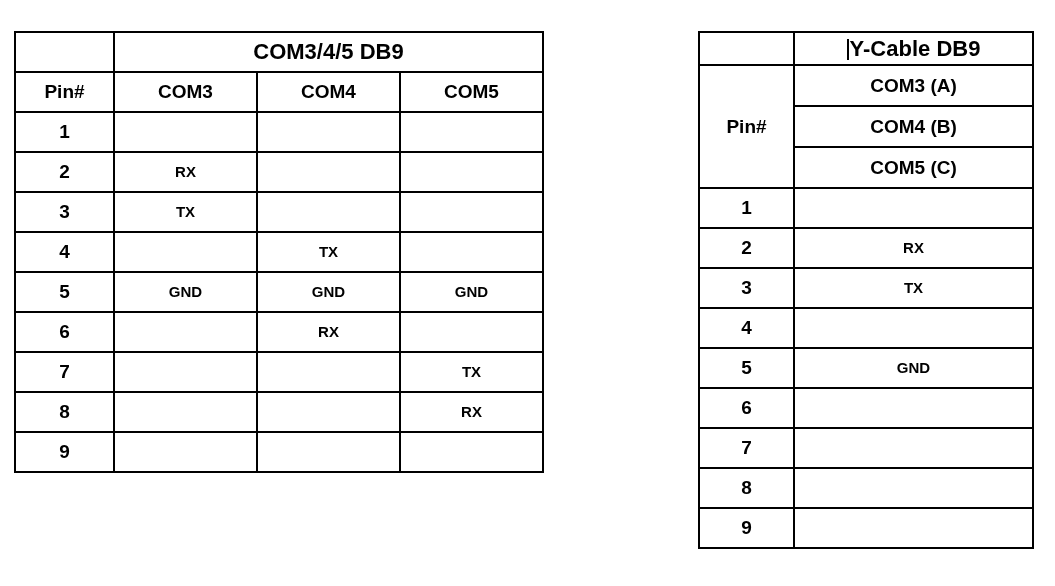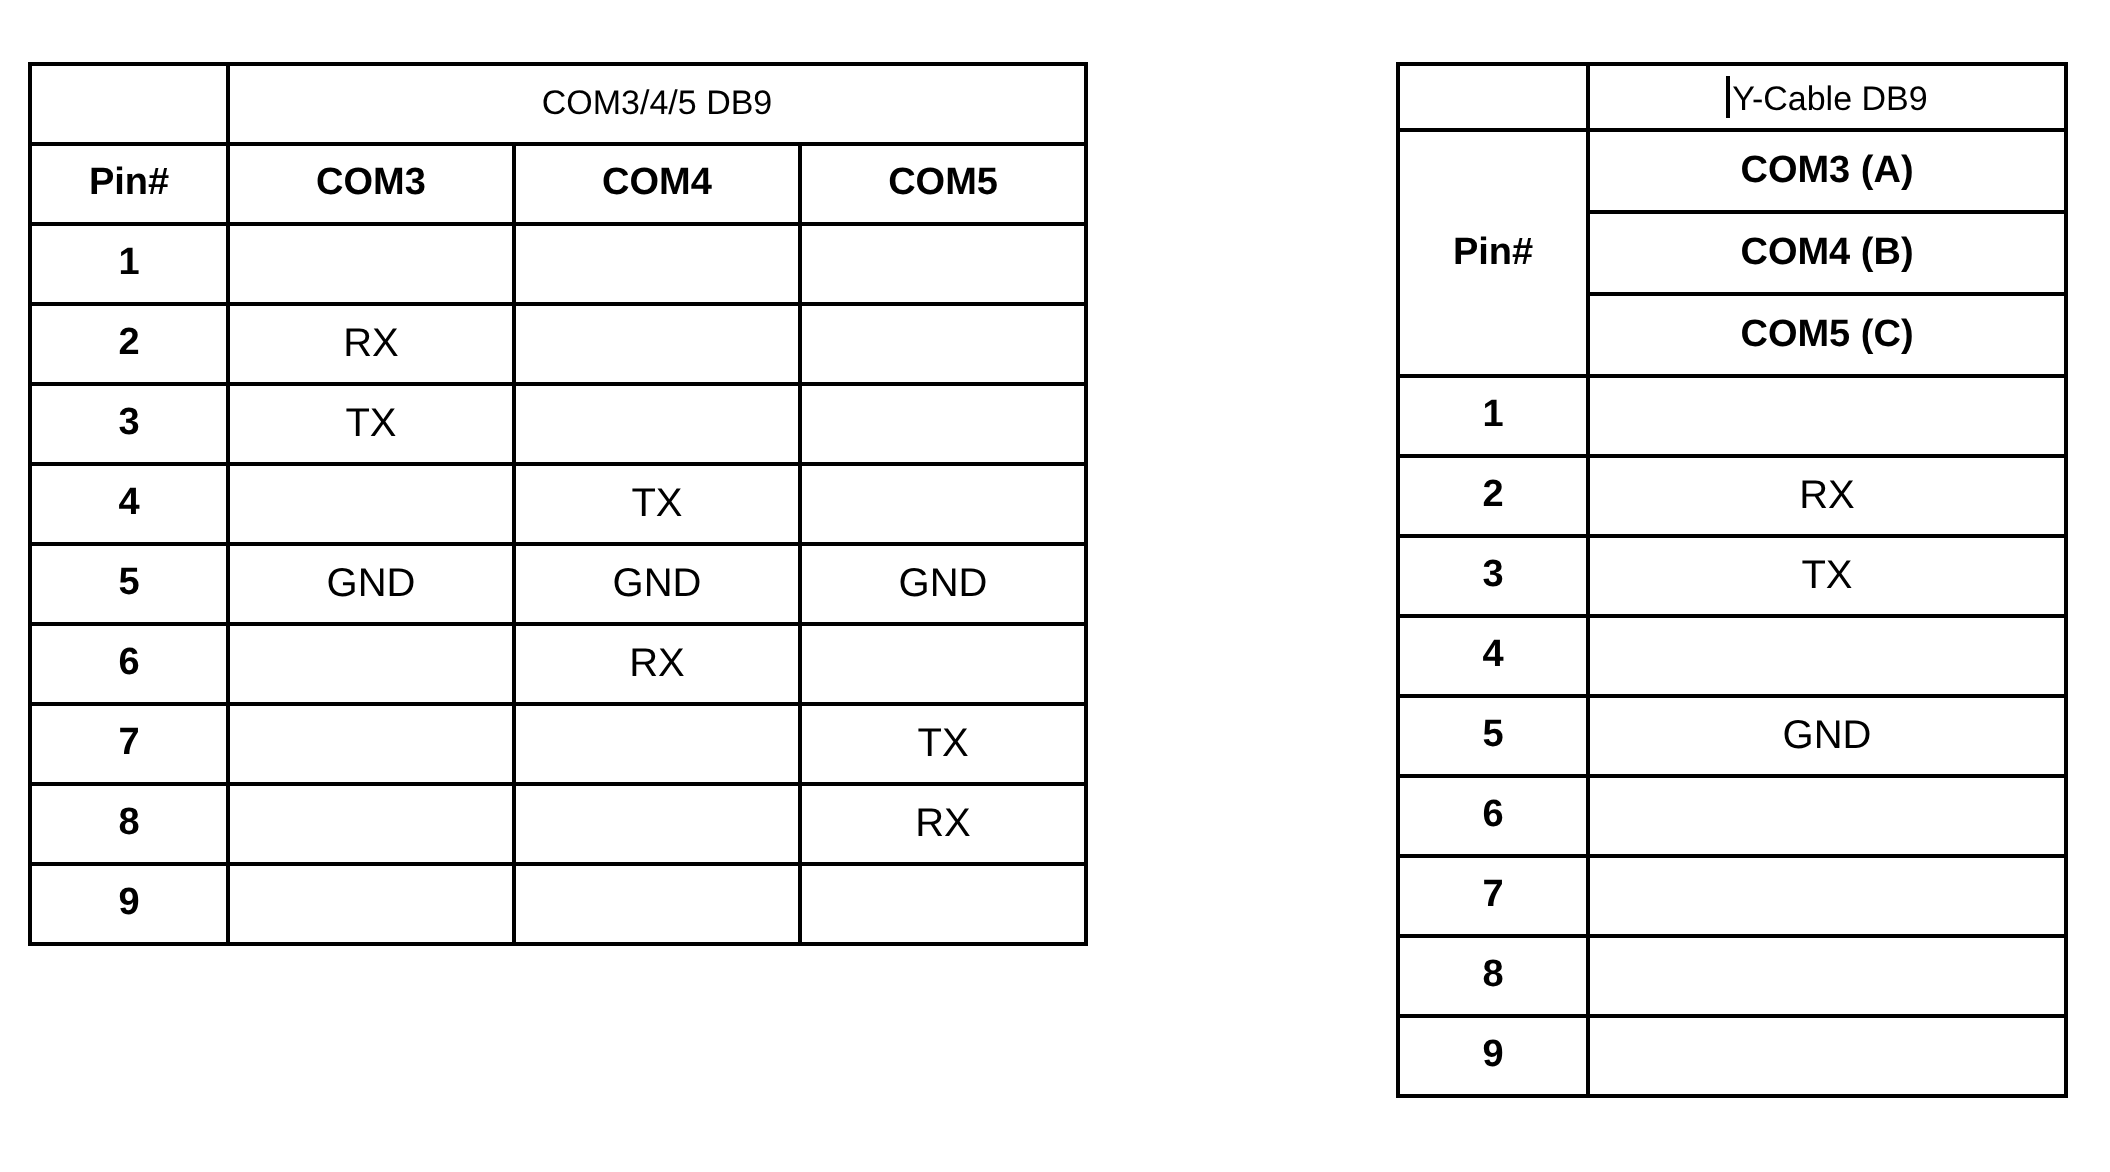--- a/index.html
+++ b/index.html
@@ -40,23 +40,23 @@
     line-height: 1.05;
     background: #ffffff;
   }
 
   
   td.cyan { background: #ccfbfb; }
   td.white { background: #ffffff; margin-top: 44px; }
 
   
   td.hdr        { font-weight: bold; font-size: 19px; }
-  td.hdr-big    { font-weight: normal; font-size: 17px; }
+  td.hdr-big    { font-weight: bold; font-size: 22px; }
   td.pin        { font-weight: bold; font-size: 19px; }
-  td.val        { font-weight: normal; font-size: 20px; }
+  td.val        { font-weight: bold; font-size: 15px; }
   td.blank      { font-size: 19px; }
 
   
   #table-left { left: 14px; top: 31px; width: 528px; }
   #table-left col.c-pin  { width: 99px; }
   #table-left col.c-d    { width: 143px; }
   #table-left tr { height: 40px; }
   #table-left tr.r-title { height: 40px; }
 
   

